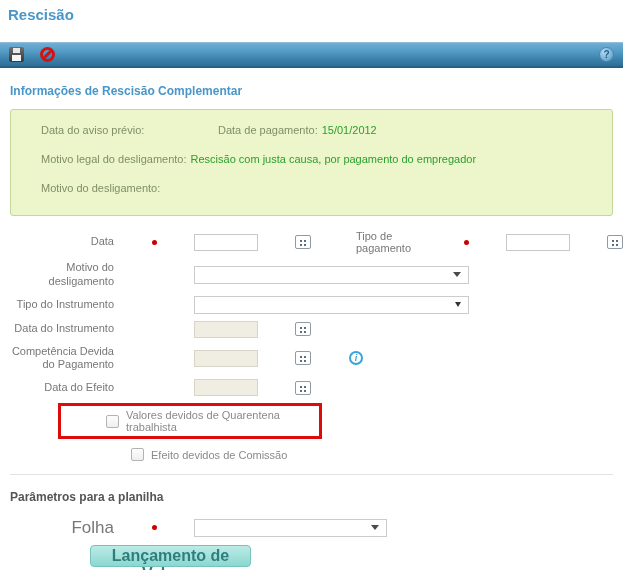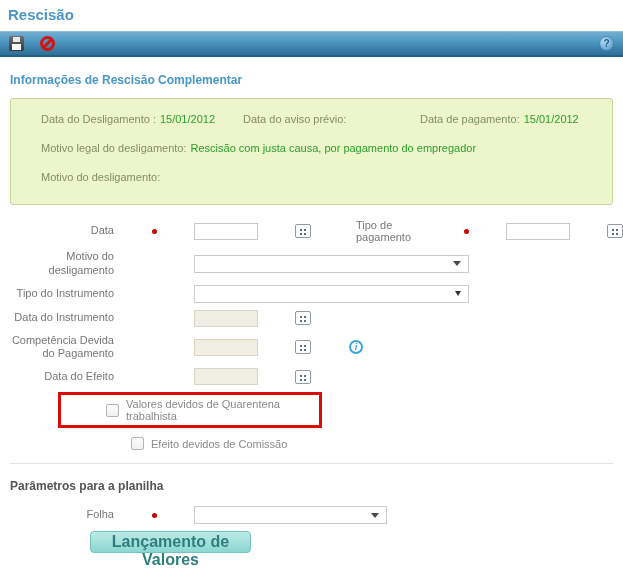--- a/index.html
+++ b/index.html
@@ -1,20 +1,20 @@
 <!DOCTYPE html>
 <html><head>
 <meta charset="utf-8">
 <style>
   * { box-sizing: border-box; }
   body { margin:0; background:#fff; font-family:"Liberation Sans", sans-serif; color:#777; }
   .page { width:623px; height:570px; position:relative; overflow:hidden; background:#fff; }
 
   
-  .page-title { color:#4A96C8; font-size:15px; font-weight:bold; padding:6px 0 8px 8px;border-radius:13px; }
+  .page-title { color:#4A96C8; font-size:15px; font-weight:bold; padding:6px 0 19px 8px;border-radius:13px; }
 
   
   .toolbar { height:26px; background:linear-gradient(#74ADD1,#529DC7 35%,#3A7EA8 75%,#2E6F99);
              border-top:1px solid #8FBFDC; border-bottom:2px solid #235F86;
              display:flex; align-items:center; padding:0 9px; }
   .icon-save { width:15px; height:15px; background:linear-gradient(#6e6e6e,#383838); border-radius:2px;
                position:relative; margin-right:16px; cursor:pointer; }
   .icon-save::before { content:""; position:absolute; top:1px; left:4px; width:7px; height:5px;
                background:#e9e9e9; }
   .icon-save::after { content:""; position:absolute; bottom:1px; left:3px; width:9px; height:6px;
@@ -97,23 +97,20 @@
   <div class="toolbar">
     <div class="icon-save"></div>
     <div class="icon-block"></div>
     <div class="icon-help">?</div>
   </div>
 
   <div class="section-heading">Informações de Rescisão Complementar</div>
 
   <div class="summary">
     <div class="line">
-      <div class="sum-col1">
-        <span class="s-label">Data do Desligamento :</span><span class="s-value">15/01/2012</span>
-      </div>
       <div class="sum-col2">
         <span class="s-label">Data do aviso prévio:</span><span class="s-value"></span>
       </div>
       <div>
         <span class="s-label">Data de pagamento:</span><span class="s-value">15/01/2012</span>
       </div>
     </div>
     <div class="line">
       <span class="s-label">Motivo legal do desligamento:</span>
         <span class="s-value">Rescisão com justa causa, por pagamento do empregador</span>
@@ -190,21 +187,21 @@
       <input class="chk" type="checkbox" style="">
       <span class="chk-label">Efeito devidos de Comissão</span>
     </div>
 
   </div>
 
   <hr class="divider">
 
   <div class="param-heading">Parâmetros para a planilha</div>
 
-  <div class="frow" style="font-size:11px;">
+  <div class="frow" style="font-size:17px;">
     <span class="flabel">Folha</span>
     <span class="slot">
         <span class="req-dot"></span>
       </span>
     <div class="dd dd-folha">
       <span></span>
       <span class="arrow-down"></span>
     </div>
   </div>
 

